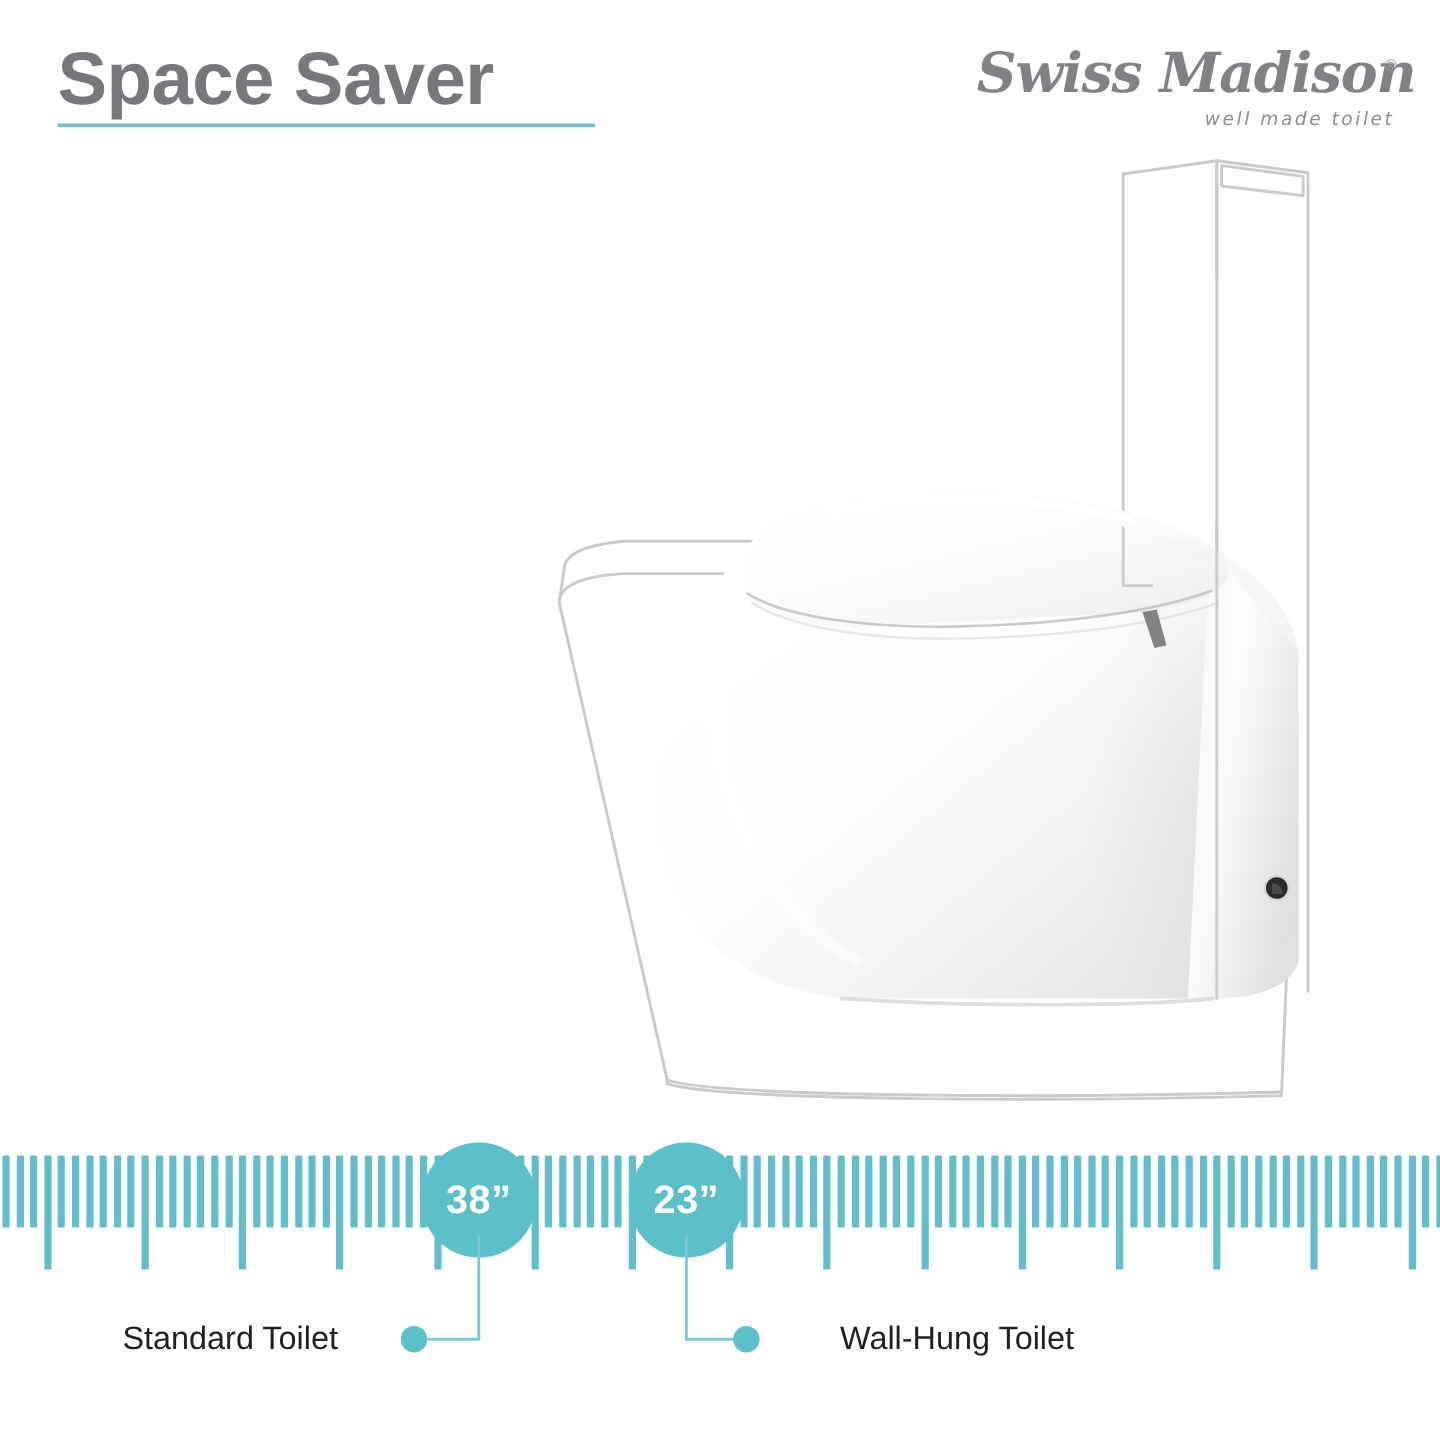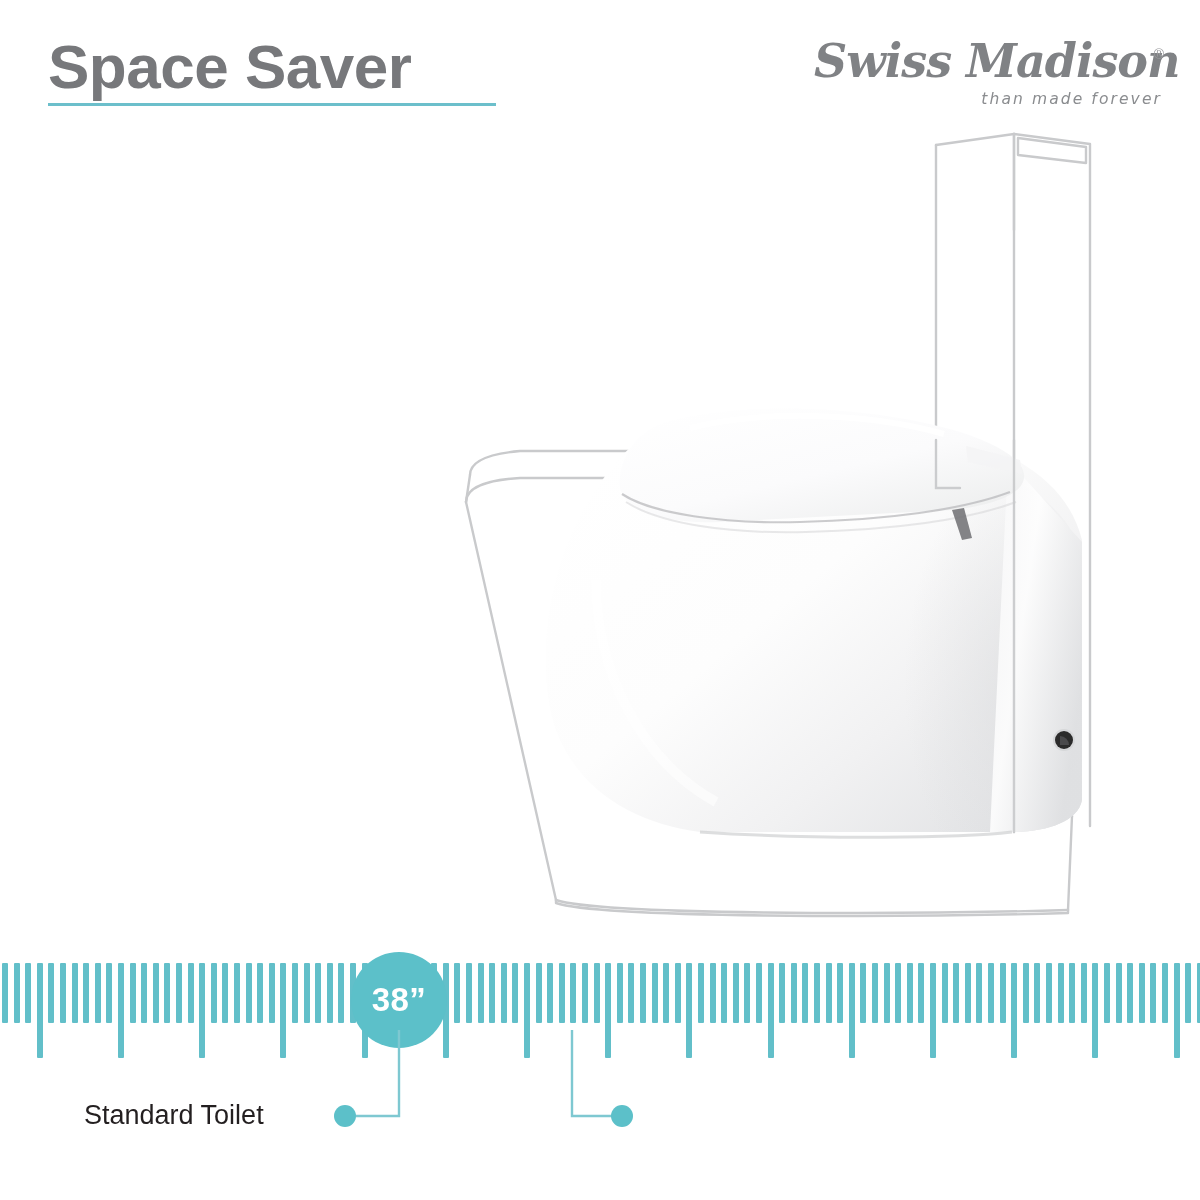--- a/index.html
+++ b/index.html
@@ -79,21 +79,21 @@
 <body>
 
 <div class="stage">
 
   <div class="title">Space Saver</div>
   <div class="title-underline"></div>
 
   <div class="logo-wrap">
     <div class="logo-script">Swiss Madison</div>
     <div class="logo-reg">®</div>
-    <div class="logo-tag">than made forever</div>
+    <div class="logo-tag">well made toilet</div>
   </div>
 
 
   <div class="illus">
     <svg width="1200" height="830" viewBox="0 0 1200 830">
       <defs>
         <linearGradient id="bodyGrad" x1="0.1" y1="0.1" x2="0.95" y2="0.9">
           <stop offset="0%" stop-color="#ffffff"></stop>
           <stop offset="42%" stop-color="#fdfdfd"></stop>
           <stop offset="72%" stop-color="#f1f1f2"></stop>
@@ -299,24 +299,26 @@
       <div class="tick short" style="left: 1127px; background: rgb(98, 191, 201);"></div>
       <div class="tick short" style="left: 1139px; background: rgb(98, 191, 201);"></div>
       <div class="tick short" style="left: 1150px; background: rgb(98, 191, 201);"></div>
       <div class="tick short" style="left: 1162px; background: rgb(98, 191, 201);"></div>
       <div class="tick long" style="left: 1174px; background: rgb(98, 191, 201);"></div>
       <div class="tick short" style="left: 1185px; background: rgb(98, 191, 201);"></div>
       <div class="tick short" style="left: 1197px; background: rgb(98, 191, 201);"></div>
     </div>
 
   <div class="badge" id="badge-0" style="left: 351px; top: 952px; background: rgb(92, 192, 201); color: rgb(255, 255, 255);">38”</div>
+  <div class="badge" id="badge-1" style="left: 524px; top: 952px; background: rgb(92, 192, 201); color: rgb(255, 255, 255);">23”</div>
 
   <svg style="position:absolute;left:0;top:1030px;width:1200px;height:110px">
     <path d="M399 0 L399 86 L356 86" fill="none" stroke="#7ec8d1" stroke-width="2.4"></path>
     <path d="M572 0 L572 86 L614 86" fill="none" stroke="#7ec8d1" stroke-width="2.4"></path>
   </svg>
 
   <div class="dot" style="left:334px;top:1105px"></div>
-  <div class="callout-label" style="left:84px;top:1100px">Standard Toilet</div>
+  <div class="callout-label" style="left:102px;top:1100px">Standard Toilet</div>
 
   <div class="dot" style="left:611px;top:1105px"></div>
+  <div class="callout-label" style="left:700px;top:1100px">Wall-Hung Toilet</div>
 
 </div>
 
 </body></html>

